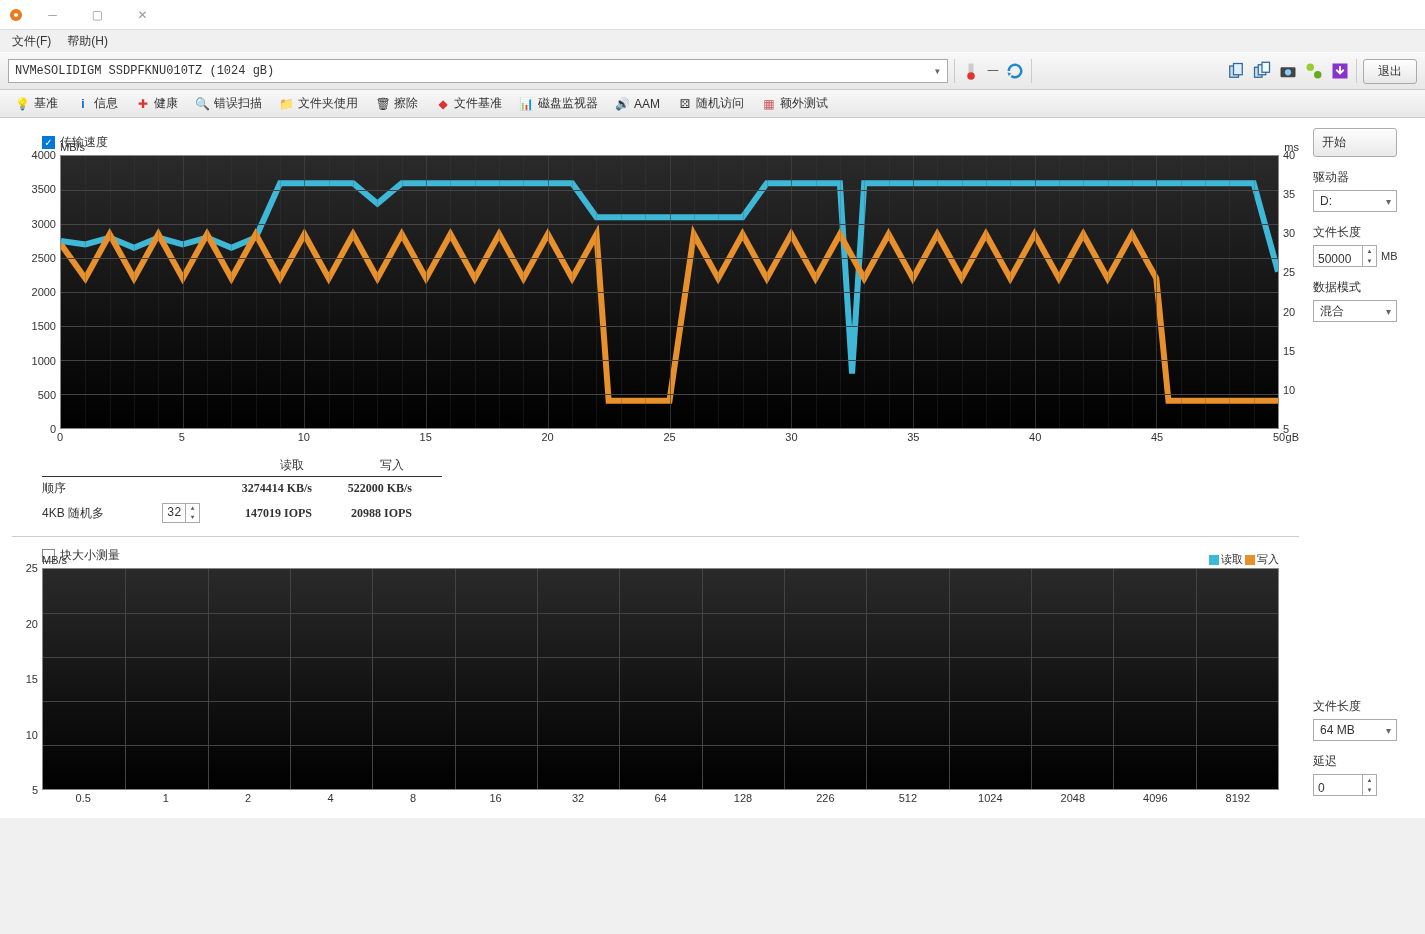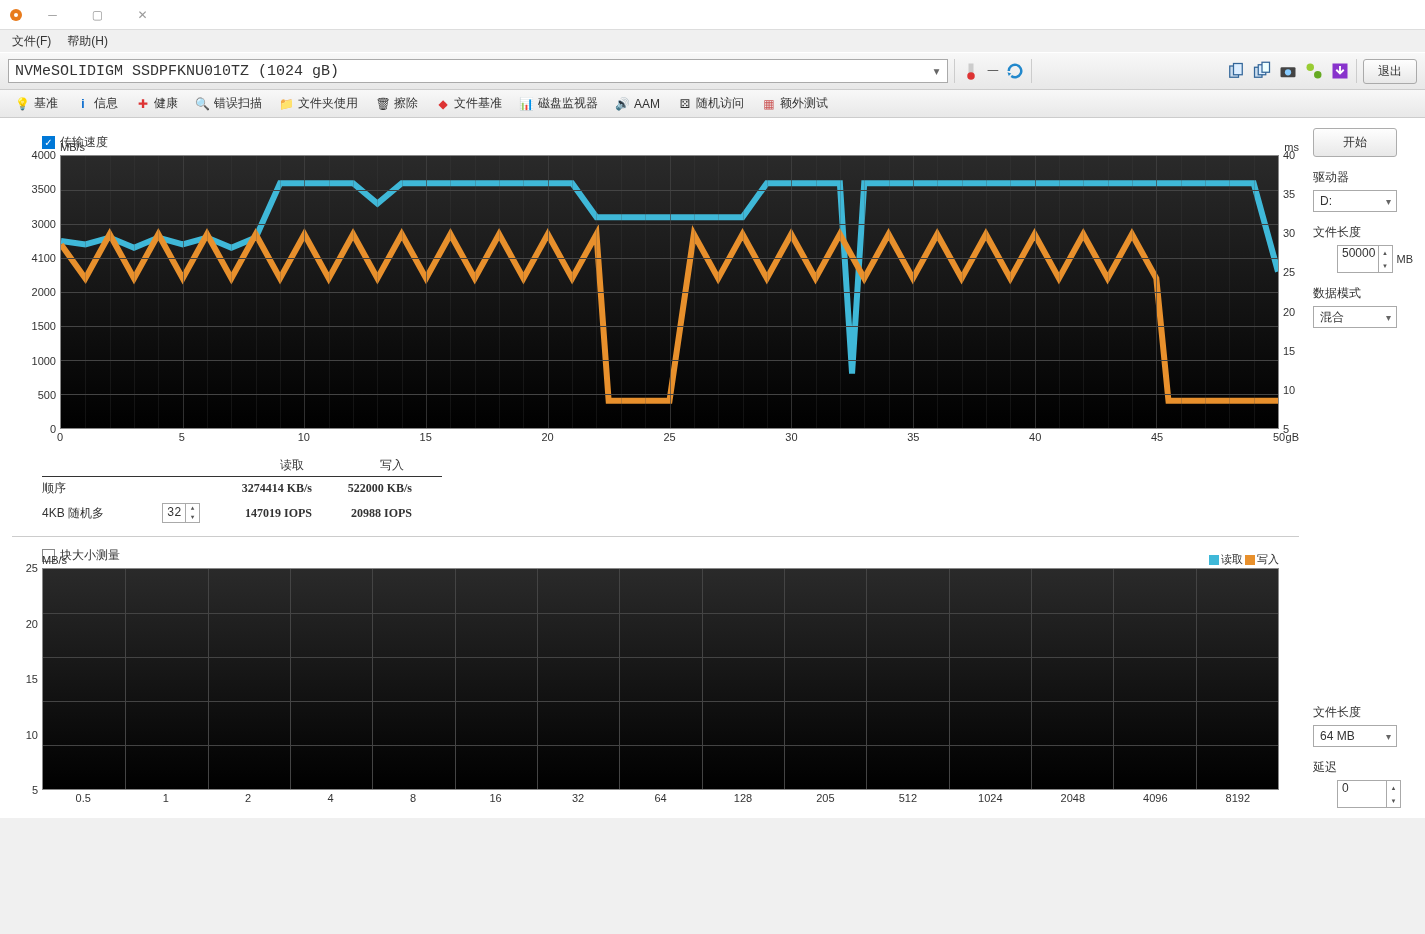--- a/index.html
+++ b/index.html
@@ -5,21 +5,21 @@
 * { box-sizing: border-box; margin: 0; padding: 0; }
 body { font-family: "Microsoft YaHei", "Segoe UI", sans-serif; font-size: 12px; background: #f0f0f0; color: #333; }
 .titlebar { height: 30px; background: #fff; display: flex; align-items: center; padding: 0 8px; border-bottom: 1px solid #ddd; }
 .titlebar .icon { width: 16px; height: 16px; margin-right: 6px; }
 .titlebar .title { flex: 1; color: #999; font-size: 12px; }
 .win-btns { display: flex; gap: 0; }
 .win-btn { width: 45px; height: 28px; display: flex; align-items: center; justify-content: center; color: #999; cursor: pointer; }
 .menubar { height: 22px; background: #f0f0f0; display: flex; align-items: center; padding: 0 6px; gap: 4px; font-size: 12px; }
 .menubar span { padding: 2px 6px; cursor: pointer; }
 .toolbar-row { height: 38px; background: linear-gradient(#f8f8f8,#e8e8e8); border-top: 1px solid #fff; border-bottom: 1px solid #ccc; display: flex; align-items: center; padding: 0 8px; gap: 6px; }
-.drive-select { flex: 0 0 940px; height: 24px; border: 1px solid #aaa; background: #fff; padding: 0 20px 0 6px; font-family: "Courier New", monospace; font-size: 15px; display: flex; align-items: center; position: relative; }
+.drive-select { flex: 0 0 940px; height: 24px; border: 1px solid #aaa; background: #fff; padding: 0 20px 0 6px; font-family: "Courier New", monospace; font-size: 12px; display: flex; align-items: center; position: relative; }
 .drive-select::after { content: "▾"; position: absolute; right: 6px; color: #666; }
 .tb-sep { width: 1px; height: 24px; background: #ccc; }
 .tb-icon { width: 20px; height: 20px; display: inline-flex; align-items: center; justify-content: center; cursor: pointer; }
 .exit-btn { padding: 3px 14px; background: linear-gradient(#fefefe,#e8e8e8); border: 1px solid #aaa; border-radius: 3px; cursor: pointer; margin-left: auto; }
 .tabs-row { height: 28px; background: linear-gradient(#f8f8f8,#e8e8e8); border-bottom: 1px solid #ccc; display: flex; align-items: center; padding: 0 8px; gap: 2px; }
 .tab { display: flex; align-items: center; gap: 4px; padding: 3px 8px; cursor: pointer; font-size: 12px; }
 .tab .ti { width: 14px; height: 14px; display: inline-flex; align-items: center; justify-content: center; }
 .main { display: flex; padding: 10px 12px; gap: 14px; background: #fff; }
 .left-col { flex: 1; }
 .right-col { width: 100px; }
@@ -56,25 +56,25 @@
 .divider { height: 1px; background: #ccc; margin: 10px 0; }
 .chart2-wrap { margin-left: 18px; position: relative; }
 .plot2 { margin: 0 20px 0 12px; height: 222px; background: linear-gradient(#2a2a2a,#000); border: 1px solid #888; position: relative; }
 .legend2 { position: absolute; right: 20px; top: -16px; font-size: 11px; display: flex; gap: 2px; align-items: center; }
 .legend2 .sw { width: 10px; height: 10px; display: inline-block; }
 .axis-left2 { position: absolute; left: -6px; top: 0; width: 16px; height: 222px; }
 .axis-left2 .tick { position: absolute; right: 2px; font-size: 11px; transform: translateY(-50%); }
 .axis-bottom2 { margin: 2px 20px 0 12px; position: relative; height: 16px; }
 .axis-bottom2 .tick { position: absolute; font-size: 11px; transform: translateX(-50%); }
 .unit-l2 { position: absolute; left: 12px; top: -14px; font-size: 11px; }
-.btn { width: 84px; padding: 5px 16px; text-align: center; background: linear-gradient(#fefefe,#e8e8e8); border: 1px solid #adadad; border-radius: 3px; cursor: pointer; margin-bottom: 12px; }
+.btn { width: 84px; padding: 5px 8px; background: linear-gradient(#fefefe,#e8e8e8); border: 1px solid #adadad; border-radius: 3px; cursor: pointer; margin-bottom: 12px; }
 .lbl { font-size: 12px; margin: 4px 0; }
 .sel { width: 84px; height: 22px; border: 1px solid #aaa; background: #fff; padding: 0 18px 0 6px; font-size: 12px; display: flex; align-items: center; position: relative; margin-bottom: 12px; }
 .sel::after { content: "▾"; position: absolute; right: 5px; color: #666; font-size: 10px; }
-.numbox { width: 64px; height: 28px; border: 1px solid #aaa; display: inline-flex; align-items: flex-start; padding: 0 4px; position: relative; background: #fff; margin-left: 24px; }
+.numbox { width: 64px; height: 22px; border: 1px solid #aaa; display: inline-flex; align-items: flex-end; padding: 0 4px; position: relative; background: #fff; }
 .numbox .arrows { position: absolute; right: 0; top: 0; bottom: 0; width: 14px; border-left: 1px solid #aaa; display: flex; flex-direction: column; }
 .numbox .arrows span { flex: 1; display: flex; align-items: center; justify-content: center; font-size: 6px; color: #555; cursor: pointer; }
 .mbunit { margin-left: 4px; font-size: 11px; }
 .right-col .spacer { height: 360px; }
 </style>
 </head>
 <body>
 
 <div class="titlebar">
   <span class="icon">
@@ -205,21 +205,21 @@
     </div>
 
     <div class="chart-wrap">
       <div class="unit-l">MB/s</div>
       <div class="unit-r">ms</div>
       <div class="chart1">
         <div class="axis-left" id="axL">
             <div class="tick" style="top: 0%;">4000</div>
             <div class="tick" style="top: 12.5%;">3500</div>
             <div class="tick" style="top: 25%;">3000</div>
-            <div class="tick" style="top: 37.5%;">4100</div>
+            <div class="tick" style="top: 37.5%;">2500</div>
             <div class="tick" style="top: 50%;">2000</div>
             <div class="tick" style="top: 62.5%;">1500</div>
             <div class="tick" style="top: 75%;">1000</div>
             <div class="tick" style="top: 87.5%;">500</div>
             <div class="tick" style="top: 100%;">0</div>
           </div>
         <div class="plot" id="plot1">
           <svg class="lines" id="svg1" preserveAspectRatio="none" viewBox="0 0 1000 1000">
               <path d="M0 312.5 L20 325 L40 300 L60 337.5 L80 300 L100 325 L120 300 L140 337.5 L160 300 L180 100 L200 100 L220 100 L240 100 L260 175 L280 100 L300 100 L320 100 L340 100 L360 100 L380 100 L400 100 L420 100 L440 225 L460 225 L480 225 L500 225 L520 225 L540 225 L560 225 L580 100 L600 100 L620 100 L640 100 L650 800 L660 100 L680 100 L700 100 L720 100 L740 100 L760 100 L780 100 L800 100 L820 100 L840 100 L860 100 L880 100 L900 100 L920 100 L940 100 L960 100 L980 100 L1000 425 " fill="none" stroke="#3fb8d8" stroke-width="6" vector-effect="non-scaling-stroke"></path>
               <path d="M0 325 L20 450 L40 287.5 L60 450 L80 287.5 L100 450 L120 287.5 L140 450 L160 287.5 L180 450 L200 287.5 L220 450 L240 287.5 L260 450 L280 287.5 L300 450 L320 287.5 L340 450 L360 287.5 L380 450 L400 287.5 L420 450 L440 287.5 L450 900 L460 900 L480 900 L500 900 L520 287.5 L540 450 L560 287.5 L580 450 L600 287.5 L620 450 L640 287.5 L660 450 L680 287.5 L700 450 L720 287.5 L740 450 L760 287.5 L780 450 L800 287.5 L820 450 L840 287.5 L860 450 L880 287.5 L900 450 L910 900 L920 900 L940 900 L960 900 L980 900 L1000 900 " fill="none" stroke="#e8902c" stroke-width="6" vector-effect="non-scaling-stroke"></path>
@@ -383,21 +383,21 @@
       <div class="axis-bottom2" id="axB2">
           <div class="tick" style="left: 3.33333%;">0.5</div>
           <div class="tick" style="left: 10%;">1</div>
           <div class="tick" style="left: 16.6667%;">2</div>
           <div class="tick" style="left: 23.3333%;">4</div>
           <div class="tick" style="left: 30%;">8</div>
           <div class="tick" style="left: 36.6667%;">16</div>
           <div class="tick" style="left: 43.3333%;">32</div>
           <div class="tick" style="left: 50%;">64</div>
           <div class="tick" style="left: 56.6667%;">128</div>
-          <div class="tick" style="left: 63.3333%;">205</div>
+          <div class="tick" style="left: 63.3333%;">226</div>
           <div class="tick" style="left: 70%;">512</div>
           <div class="tick" style="left: 76.6667%;">1024</div>
           <div class="tick" style="left: 83.3333%;">2048</div>
           <div class="tick" style="left: 90%;">4096</div>
           <div class="tick" style="left: 96.6667%;">8192</div>
         </div>
     </div>
   </div>
 
   <div class="right-col">

